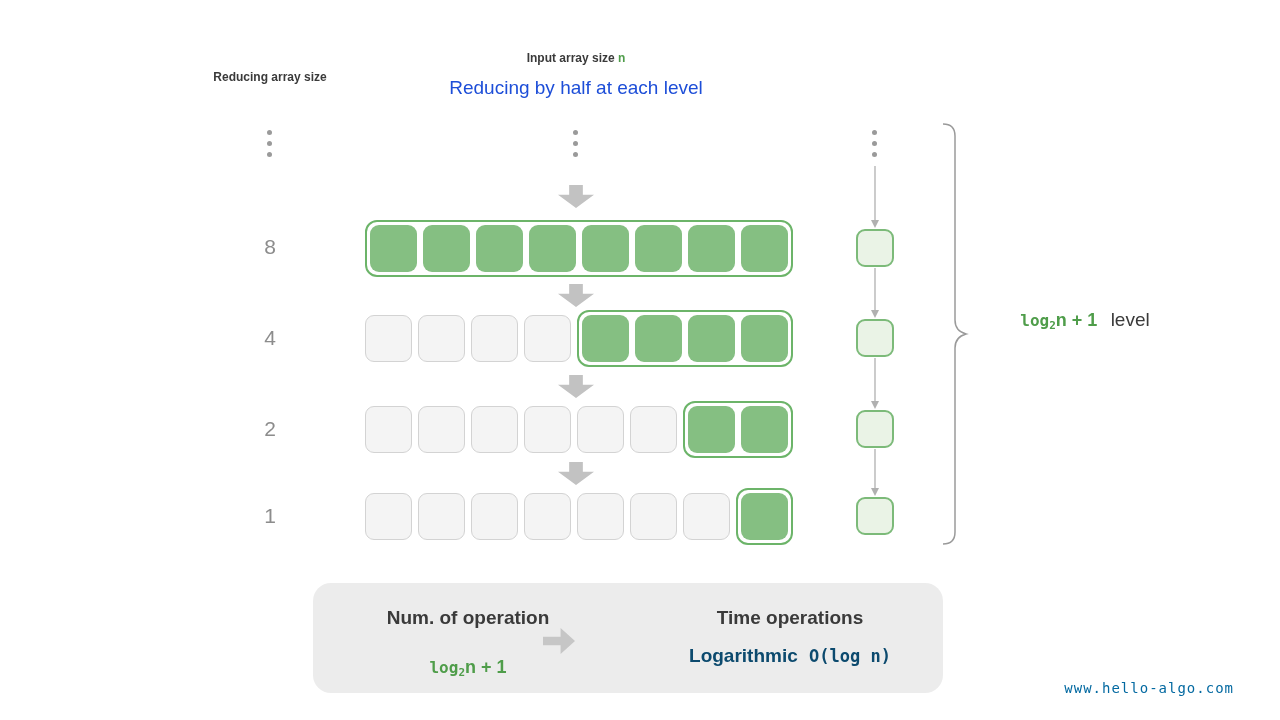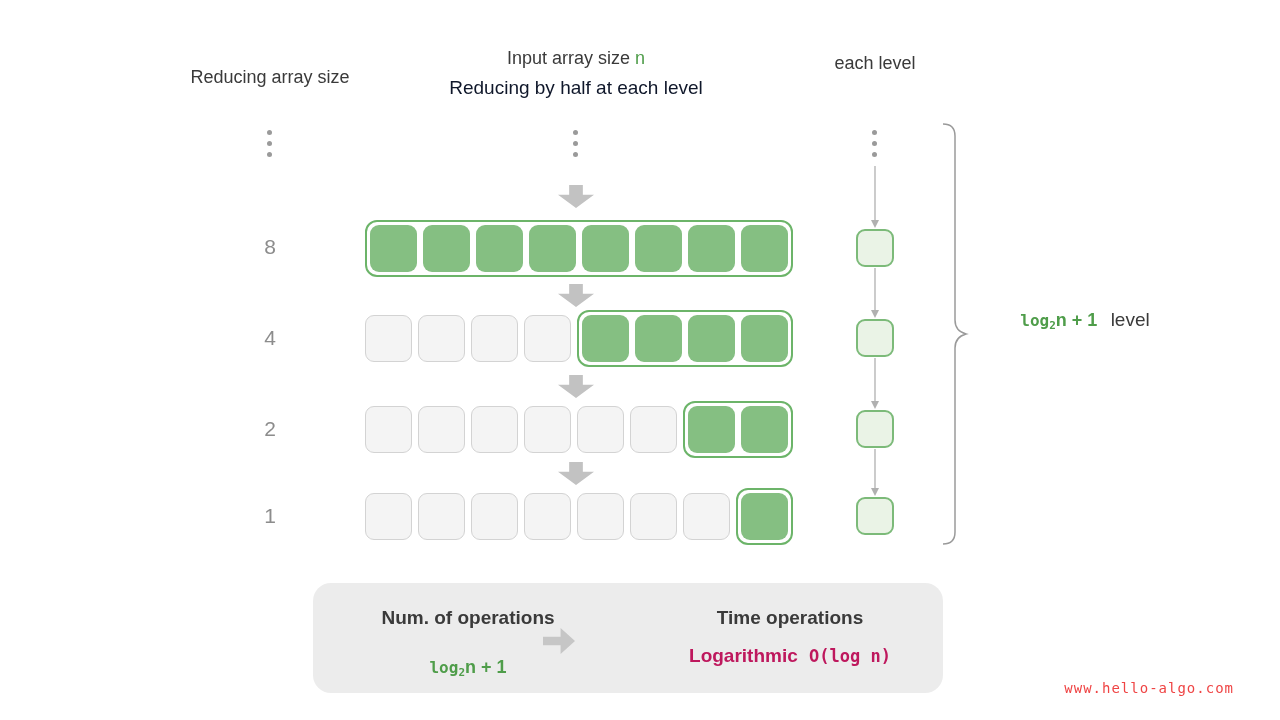--- a/index.html
+++ b/index.html
@@ -4,24 +4,24 @@
 <style>
   html,body{margin:0;padding:0;}
   body{
     width:1280px;height:720px;background:#ffffff;overflow:hidden;position:relative;
     font-family:"Liberation Sans",sans-serif;color:#3d3d3d;
   }
   .abs{position:absolute;}
   .center{text-align:center;}
 
   
-  .hdr{font-weight:normal;font-size:18px;line-height:29px;color:#3a3a3a;}
-  .subhdr{font-weight:normal;font-size:19px;line-height:29px;color:#0f172a;}
+  .hdr{font-weight:bold;font-size:12px;line-height:29px;color:#3a3a3a;}
+  .subhdr{font-weight:normal;font-size:19px;line-height:29px;color:#1d4ed8;}
   .green-txt{color:#4f9d4a;}
-  .teal-txt{color:#be185d;}
+  .teal-txt{color:#0c4a6e;}
 
   
   .dots{display:flex;flex-direction:column;align-items:center;gap:6px;}
   .dots .dot{width:5px;height:5px;border-radius:50%;background:#9a9a9a;}
 
   
   .row-label{font-size:21px;color:#8c8c8c;width:60px;text-align:center;}
 
   
   .array-row{display:flex;align-items:center;gap:6px;height:57px;}
@@ -46,34 +46,33 @@
   .formula .fn{font-family:"DejaVu Sans Mono",monospace;font-size:16px;}
   .formula .sub{font-family:"DejaVu Sans Mono",monospace;font-size:11px;vertical-align:-3px;}
 
   .brace-label{font-size:19px;line-height:30px;color:#3a3a3a;}
 
   
   .summary-box{left:313px;top:583px;width:630px;height:110px;border-radius:18px;background:#ececec;}
   .box-title{font-weight:bold;font-size:19px;color:#3a3a3a;}
   .box-sub{font-size:19px;font-weight:bold;}
 
-  .watermark{font-family:"DejaVu Sans Mono",monospace;font-size:14px;color:#ef4444;letter-spacing:1px;}
+  .watermark{font-family:"DejaVu Sans Mono",monospace;font-size:14px;color:#0369a1;letter-spacing:1px;}
 </style>
 </head>
 <body>
 
 <div class="abs hdr center" style="left:120px;top:63px;width:300px;">Reducing array size</div>
 
 <div class="abs center" style="left:396px;top:44px;width:360px;">
   <div class="hdr"><span>Input array size </span><span class="green-txt">n</span></div>
   <div class="subhdr">Reducing by half at each level</div>
 </div>
 
 <div class="abs hdr center" style="left:775px;top:49px;width:200px;">
-  <div>each level</div>
 </div>
 
 <div class="abs dots" style="left:267px;top:130px;">
   <div class="dot"></div>
     <div class="dot"></div>
     <div class="dot"></div>
 </div>
 <div class="abs dots" style="left:573px;top:130px;">
   <div class="dot"></div>
     <div class="dot"></div>
@@ -169,21 +168,21 @@
   <path d="M8,6 Q20,6 20,18 L20,202 Q20,213 31,216 Q20,219 20,230 L20,414 Q20,426 8,426" fill="none" stroke="#9a9a9a" stroke-width="1.5"></path>
 </svg>
 <div class="abs brace-label center" style="left:972px;top:305px;width:226px;">
   <div>
     <span class="formula"><span class="fn">log</span><span class="sub">2</span><span>n + 1</span></span>
     <span style="margin-left:8px;">level</span>
   </div>
 </div>
 
 <div class="abs summary-box">
-  <div class="abs box-title center" style="left:20px;top:24px;width:270px;">Num. of operations</div>
+  <div class="abs box-title center" style="left:20px;top:24px;width:270px;">Num. of operation</div>
   <div class="abs center" style="left:20px;top:74px;width:270px;">
     <span class="formula"><span class="fn">log</span><span class="sub">2</span><span>n + 1</span></span>
   </div>
 
   <div class="abs fat-arrow-right" style="left:230px;top:45px;"></div>
 
   <div class="abs box-title center" style="left:342px;top:24px;width:270px;">Time operations</div>
   <div class="abs box-sub teal-txt center" style="left:342px;top:62px;width:270px;">
     <span>Logarithmic</span>
     <span class="mono" style="font-size:17px;margin-left:6px;">O(log n)</span>

